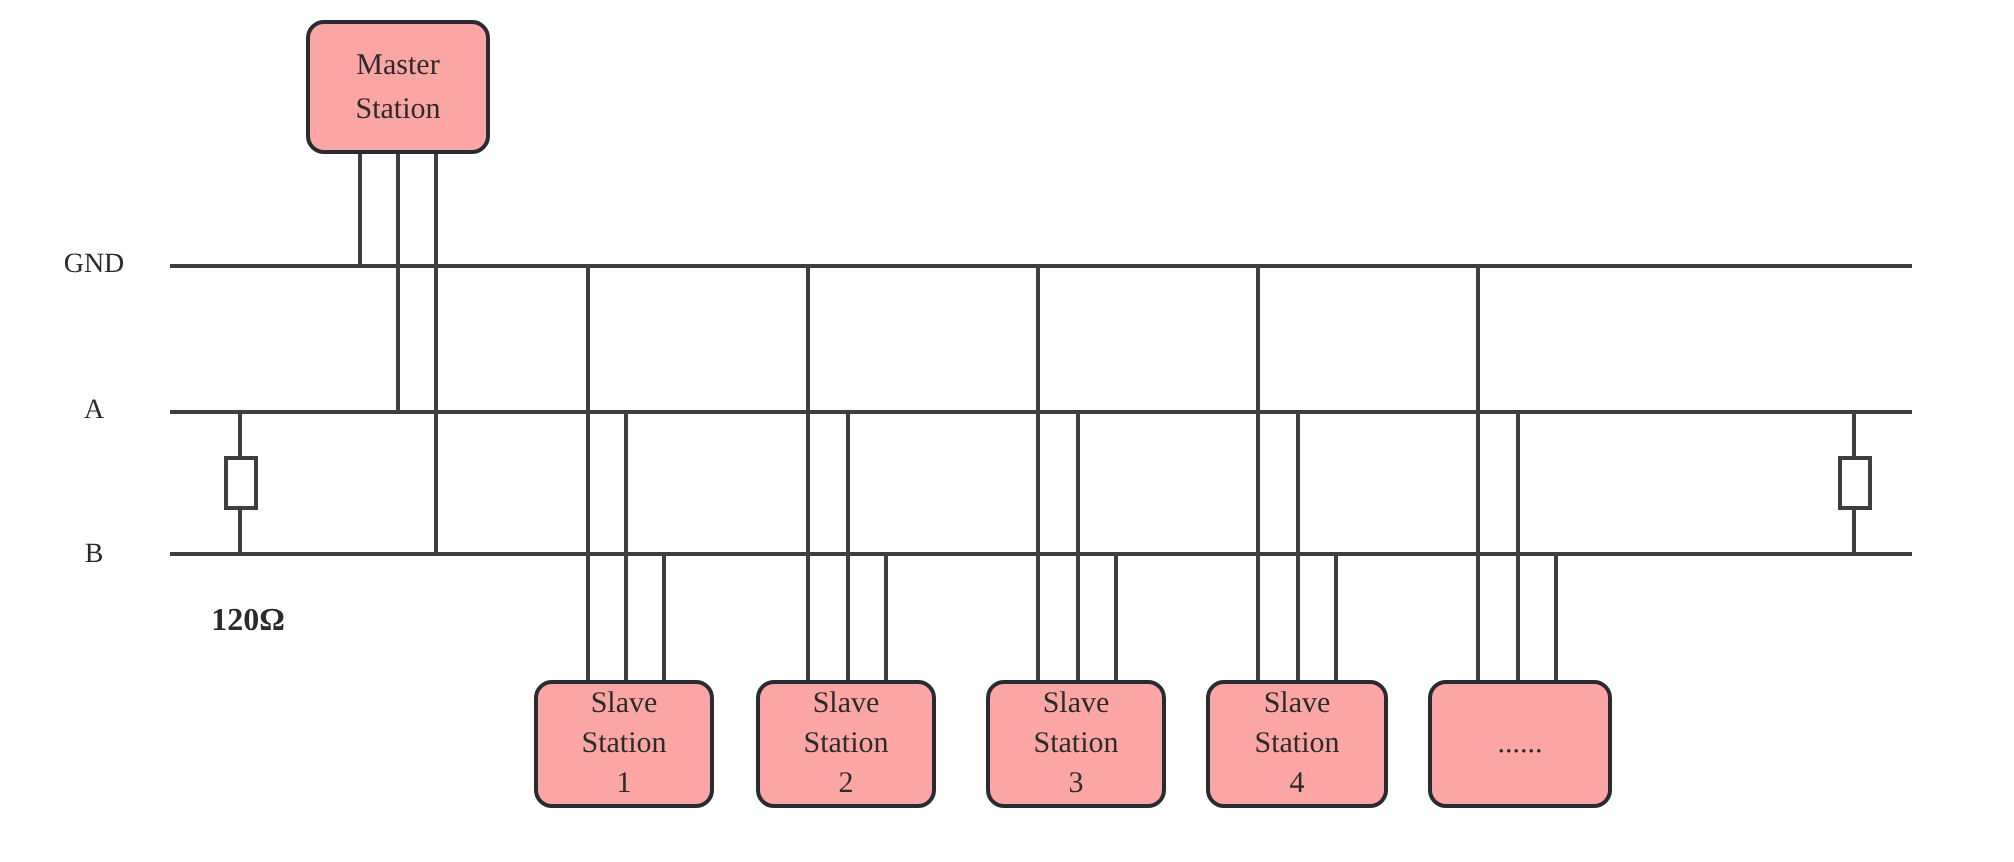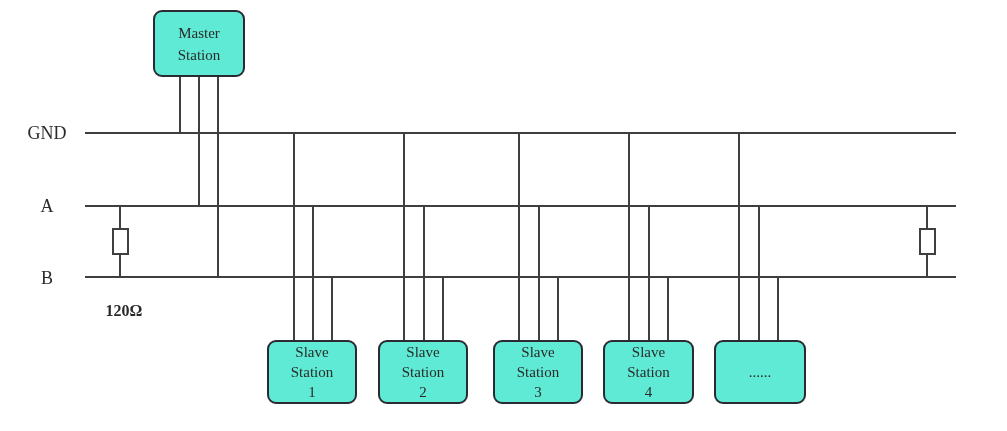--- a/index.html
+++ b/index.html
@@ -21,21 +21,21 @@
     background: #3f3f3f;
   }
   .vline {
     position: absolute;
     width: 2px;
     background: #3f3f3f;
   }
   .node-box {
     position: absolute;
     box-sizing: border-box;
-    background: #5eead4;
+    background: #fca5a5;
     border: 2px solid #2a2a33;
     border-radius: 9px;
     display: flex;
     flex-direction: column;
     align-items: center;
     justify-content: center;
     color: #2b2b2b;
     font-size: 15px;
     text-align: center;
     z-index: 2;
@@ -44,21 +44,21 @@
     line-height: 20px;
     white-space: nowrap;
   }
   #master-box .bline {
     line-height: 22px;
   }
   .bus-label {
     position: absolute;
     width: 46px;
     text-align: center;
-    font-size: 18px;
+    font-size: 14px;
     color: #2b2b2b;
     line-height: 16px;
   }
   .resistor {
     position: absolute;
     box-sizing: border-box;
     width: 17px;
     height: 27px;
     background: #ffffff;
     border: 2px solid #3f3f3f;

